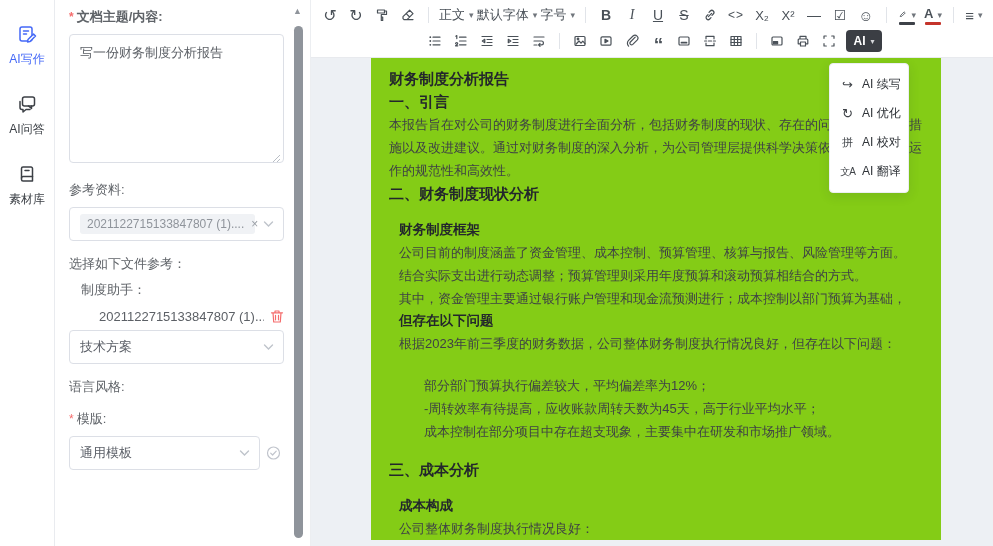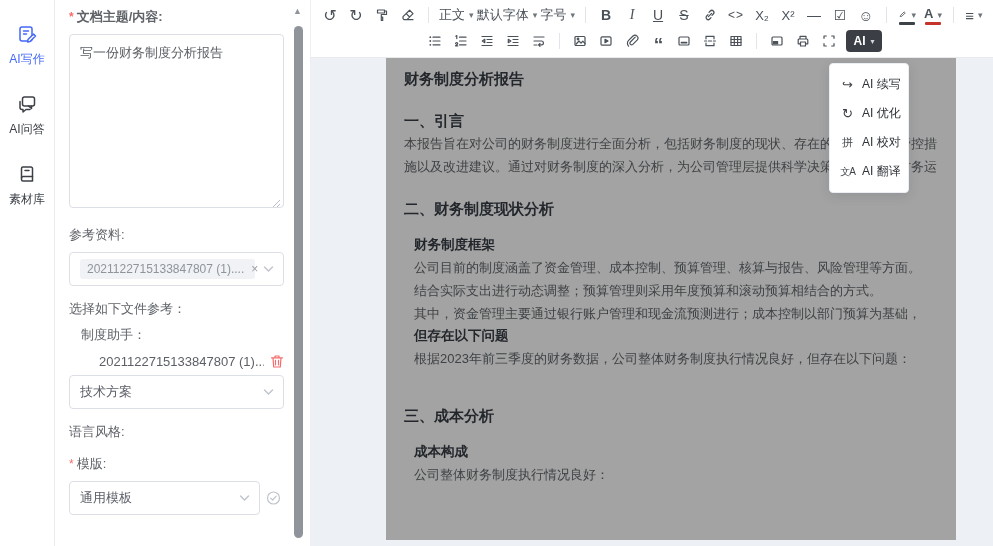--- a/index.html
+++ b/index.html
@@ -15,21 +15,21 @@
   .nav-item.active .nv-label { color:#4468f7; }
   .nav-item svg { width:20px; height:20px; }
 
   
   .form-panel { width:255px; background:#fff; position:relative; flex:none;
     padding:8px 26px 0 14px; }
   .f-label { font-size:13px; color:#5f6368; margin:14px 0 8px; }
   .f-label.first { margin-top:0;font-weight:bold; }
   .req { color:#f56c6c; margin-right:3px; font-size:12px; }
   .topic-area { position:relative; }
-  textarea.topic { width:100%; height:174px; border:1px solid #dcdfe6; border-radius:4px;
+  textarea.topic { width:100%; height:129px; border:1px solid #dcdfe6; border-radius:4px;
     padding:8px 10px; font-size:13px; color:#5c6066; resize:none; outline:none;
     font-family:inherit; line-height:20px; background:#fff; }
   .resize-grip { position:absolute; right:3px; bottom:4px; width:10px; height:10px; pointer-events:none; }
   .sel { position:relative; width:100%; height:34px; border:1px solid #dcdfe6; border-radius:4px;
     display:flex; align-items:center; padding:0 26px 0 10px; font-size:13px; color:#5a5e66;
     background:#fff; cursor:pointer; }
   .sel .chev { position:absolute; right:9px; top:50%; transform:translateY(-50%); }
   .sel .okc { position:absolute; right:-22px; top:50%; transform:translateY(-50%); }
   .sel.with-check { width:calc(100% - 24px); }
   .tag { background:#f0f2f5; border-radius:3px; padding:3px 7px; font-size:12px; color:#8f949b;
@@ -63,25 +63,25 @@
   .b-italic { font-style:italic; font-family:"Liberation Serif","DejaVu Serif",serif; }
   .b-under { text-decoration:underline; }
   .b-strike { text-decoration:line-through; }
   .colorbar { position:absolute; left:4px; right:4px; bottom:2px; height:3px; border-radius:1px; }
   .ai-btn { background:#3b3e44; color:#fff; border-radius:4px; height:22px; padding:0 7px;
     display:flex; align-items:center; font-size:12px; font-weight:bold; cursor:pointer; margin-left:4px; }
   .ai-btn .caret { color:#d6d8db; margin-left:5px; font-size:8px; }
 
   
   .canvas { flex:1; background:#edf0f4; position:relative; overflow:hidden; }
-  .page { position:absolute; left:75px; top:0; width:570px; bottom:6px; background:#a3a3a3;
+  .page { position:absolute; left:60px; top:0; width:570px; bottom:6px; background:#84cc16;
     padding:8px 8px 0 18px; overflow:hidden; }
   .doc-line { font-size:13px; color:#3f4245; line-height:23px; white-space:nowrap; }
   .doc-title { font-size:15px; font-weight:bold; color:#23272c; line-height:22px; margin-top:2px; }
-  .doc-h2 { font-size:15px; font-weight:bold; color:#23272c; line-height:22px; margin-top:20px; }
+  .doc-h2 { font-size:15px; font-weight:bold; color:#23272c; line-height:22px; margin-top:1px; }
   .doc-h2.sp { margin-top:16px; }
   .doc-sub { margin-left:10px;margin-top:14px; }
   .doc-h3 { font-size:13.5px; font-weight:bold; color:#23272c; line-height:22px; margin-top:9px; }
   .doc-list { margin-left:25px; }
   .gap19 { height:19px; }
   .gap12 { height:12px; }
 
   
   .ai-menu { position:absolute; left:518px; top:5px; width:80px; background:#fff;
     border:1px solid #ebeef3; border-radius:4px; box-shadow:0 3px 12px rgba(30,40,60,.12);
@@ -344,29 +344,35 @@
         </span>
       </div>
     </div>
 
     <div class="canvas">
       <div class="page">
         <div class="doc-title">财务制度分析报告</div>
         <div class="doc-h2">一、引言</div>
         <div class="doc-line">本报告旨在对公司的财务制度进行全面分析，包括财务制度的现状、存在的问题、风险管控措</div>
         <div class="doc-line">施以及改进建议。通过对财务制度的深入分析，为公司管理层提供科学决策依据，保障财务运</div>
+        <div class="doc-line">作的规范性和高效性。</div>
         <div class="doc-h2">二、财务制度现状分析</div>
         <div class="doc-sub">
           <div class="doc-h3">财务制度框架</div>
           <div class="doc-line">公司目前的制度涵盖了资金管理、成本控制、预算管理、核算与报告、风险管理等方面。</div>
           <div class="doc-line">结合实际支出进行动态调整；预算管理则采用年度预算和滚动预算相结合的方式。</div>
           <div class="doc-line">其中，资金管理主要通过银行账户管理和现金流预测进行；成本控制以部门预算为基础，</div>
           <div class="doc-h3" style="margin-top:0">但存在以下问题</div>
           <div class="doc-line">根据2023年前三季度的财务数据，公司整体财务制度执行情况良好，但存在以下问题：</div>
           <div class="gap19"></div>
+          <div class="doc-list">
+            <div class="doc-line">部分部门预算执行偏差较大，平均偏差率为12%；</div>
+            <div class="doc-line">-周转效率有待提高，应收账款周转天数为45天，高于行业平均水平；</div>
+            <div class="doc-line">成本控制在部分项目中存在超支现象，主要集中在研发和市场推广领域。</div>
+          </div>
         </div>
         <div class="doc-h2 sp">三、成本分析</div>
         <div class="doc-sub">
           <div class="doc-h3">成本构成</div>
           <div class="doc-line">公司整体财务制度执行情况良好：</div>
           <div class="gap12"></div>
 
         </div>
       </div>
 

